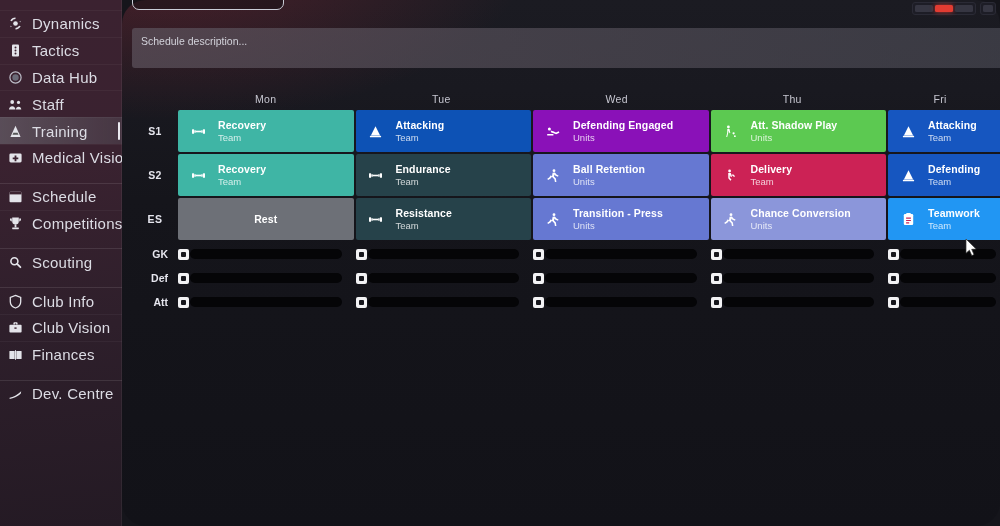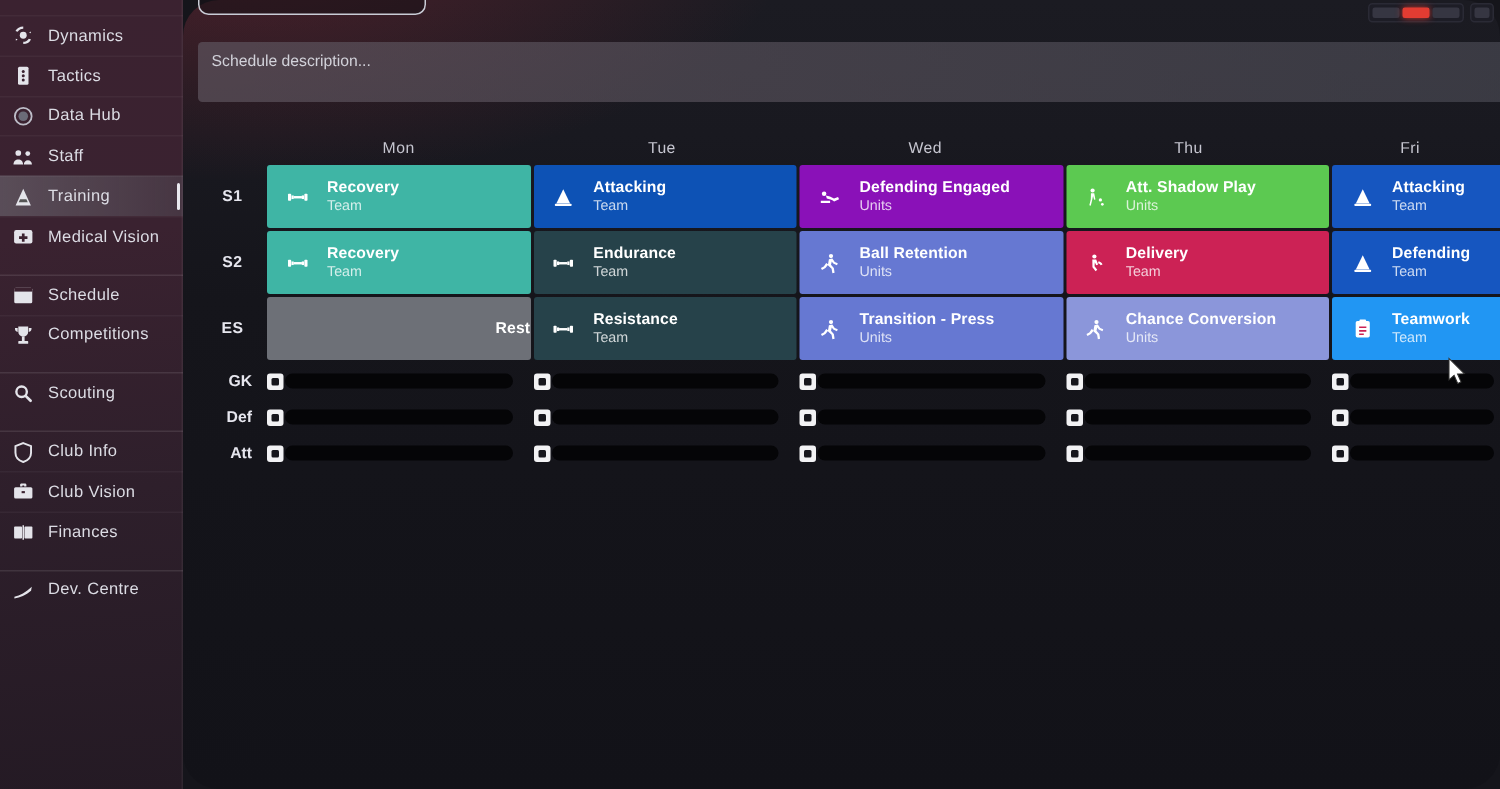--- a/index.html
+++ b/index.html
@@ -27,21 +27,21 @@
     border-top:1px solid rgba(255,255,255,0.045);
   }
   .nav-item.group-start{ border-top:1px solid rgba(255,255,255,0.10);margin-top:12px; }
   .nav-item.active{
     background:linear-gradient(90deg,rgba(150,160,165,0.34),rgba(120,132,140,0.20));
   }
   .nav-item.active:after{
     content:""; position:absolute; right:2px; top:4px; bottom:4px; width:2.5px;
     background:#e9e9ef; border-radius:2px;
   }
-  .nav-label{ font-size:11px; color:#dcdce4; letter-spacing:.25px; white-space:nowrap; }
+  .nav-label{ font-size:15px; color:#dcdce4; letter-spacing:.25px; white-space:nowrap; }
   .nav-ico{ width:15px; height:15px; flex:0 0 15px; display:block; }
   .nav-ico svg{ width:15px; height:15px; display:block; fill:#e4e4ea; }
   .cut-top{ height:10px; overflow:hidden; }
 
   
   #main{
     position:absolute; left:122px; top:0; right:0; height:526px;
     background:
       radial-gradient(520px 230px at 40px -40px, rgba(150,40,55,0.40), rgba(150,40,55,0) 70%),
       linear-gradient(180deg,#1b1b22 0%,#191920 90px,#15151b 200px,#121218 100%);
@@ -92,21 +92,21 @@
     flex:0 0 175.5px; height:42px; margin-right:2px;
     display:flex; align-items:center; gap:0;
     border-radius:2px; position:relative; overflow:hidden;
   }
   .cell.last{ flex:0 0 120px; margin-right:0; }
   .cell-ico{ width:40px; display:flex; align-items:center; justify-content:center; flex:0 0 40px; }
   .cell-ico svg{ width:15px; height:15px; display:block; fill:#ffffff; }
   .cell-txt{ display:flex; flex-direction:column; justify-content:center; line-height:1.18; }
   .cell-title{ font-size:10.5px; font-weight:bold; color:#ffffff; letter-spacing:.1px; white-space:nowrap; }
   .cell-sub{ font-size:9.5px; color:rgba(255,255,255,0.78); }
-  .cell.rest{ justify-content:flex-end; }
+  .cell.rest{ justify-content:center; }
   .cell.rest .cell-txt{ align-items:center; }
 
   
   #bars{ position:absolute; left:10px; top:242px; right:0; }
   .barrow{ display:flex; height:24px; align-items:center; }
   .barlab{
     flex:0 0 46px; text-align:right; padding-right:10px;
     font-size:10.5px; font-weight:bold; color:#e6e6ee;
   }
   .barcell{ flex:0 0 175.5px; margin-right:2px; display:flex; align-items:center; }

